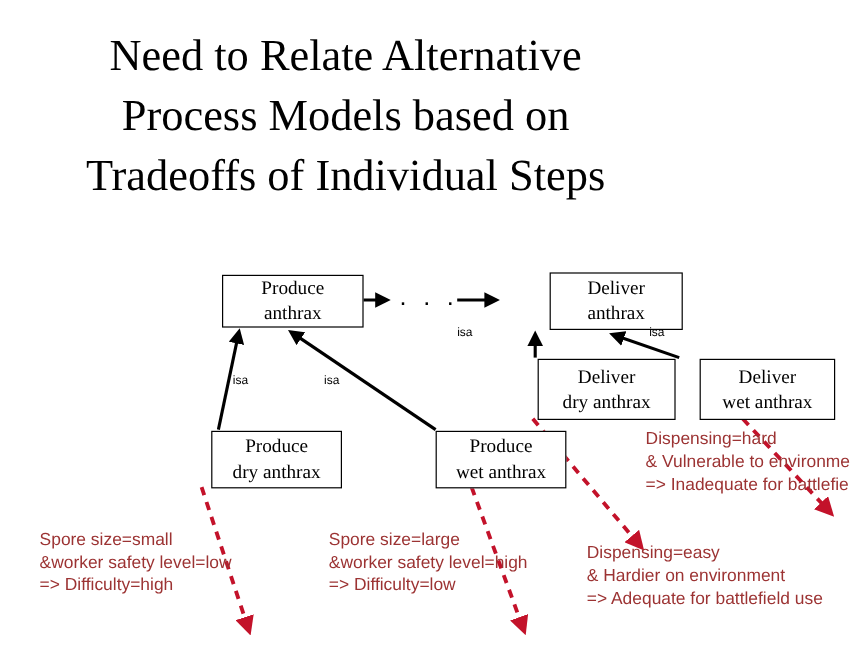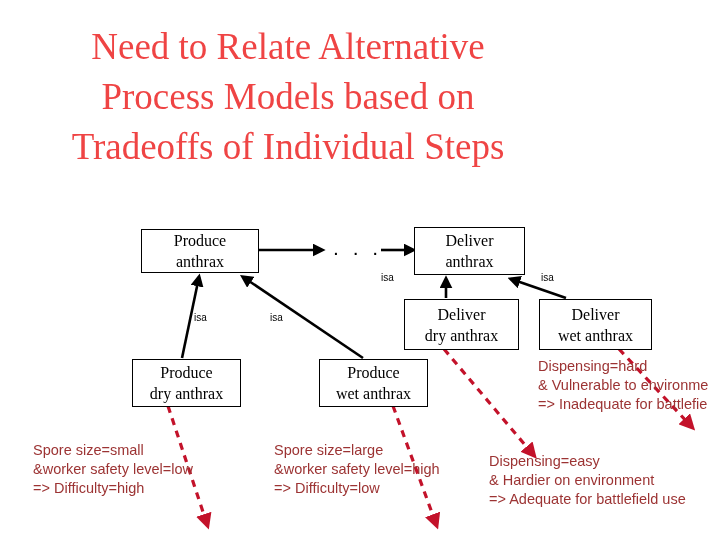--- a/index.html
+++ b/index.html
@@ -19,21 +19,21 @@
   
   #title {
     position: absolute;
     left: 0;
     top: 22px;
     width: 576px;
     text-align: center;
     font-family: "Liberation Serif", serif;
     font-size: 37px;
     line-height: 50px;
-    color: #ef4444;
+    color: #000000;
     white-space: pre-line;
     letter-spacing: 0px;
   }
 
   
   .pbox {
     position: absolute;
     box-sizing: border-box;
     border: 1.5px solid #000000;
     background: #ffffff;
@@ -41,20 +41,21 @@
     font-size: 16px;
     line-height: 21px;
     color: #000000;
     text-align: center;
     display: flex;
     flex-direction: column;
     align-items: center;
     justify-content: center;
     white-space: pre-line;
     z-index: 4;
+    margin-left: 44px;
   }
 
   #box-produce-anthrax      { left: 141px; top: 229px; width: 118px; height: 44px; }
   #box-deliver-anthrax      { left: 414px; top: 227px; width: 111px; height: 48px; }
   #box-deliver-dry          { left: 404px; top: 299px; width: 115px; height: 51px; }
   #box-deliver-wet          { left: 539px; top: 299px; width: 113px; height: 51px; }
   #box-produce-dry          { left: 132px; top: 359px; width: 109px; height: 48px; }
   #box-produce-wet          { left: 319px; top: 359px; width: 109px; height: 48px; }
 
   

